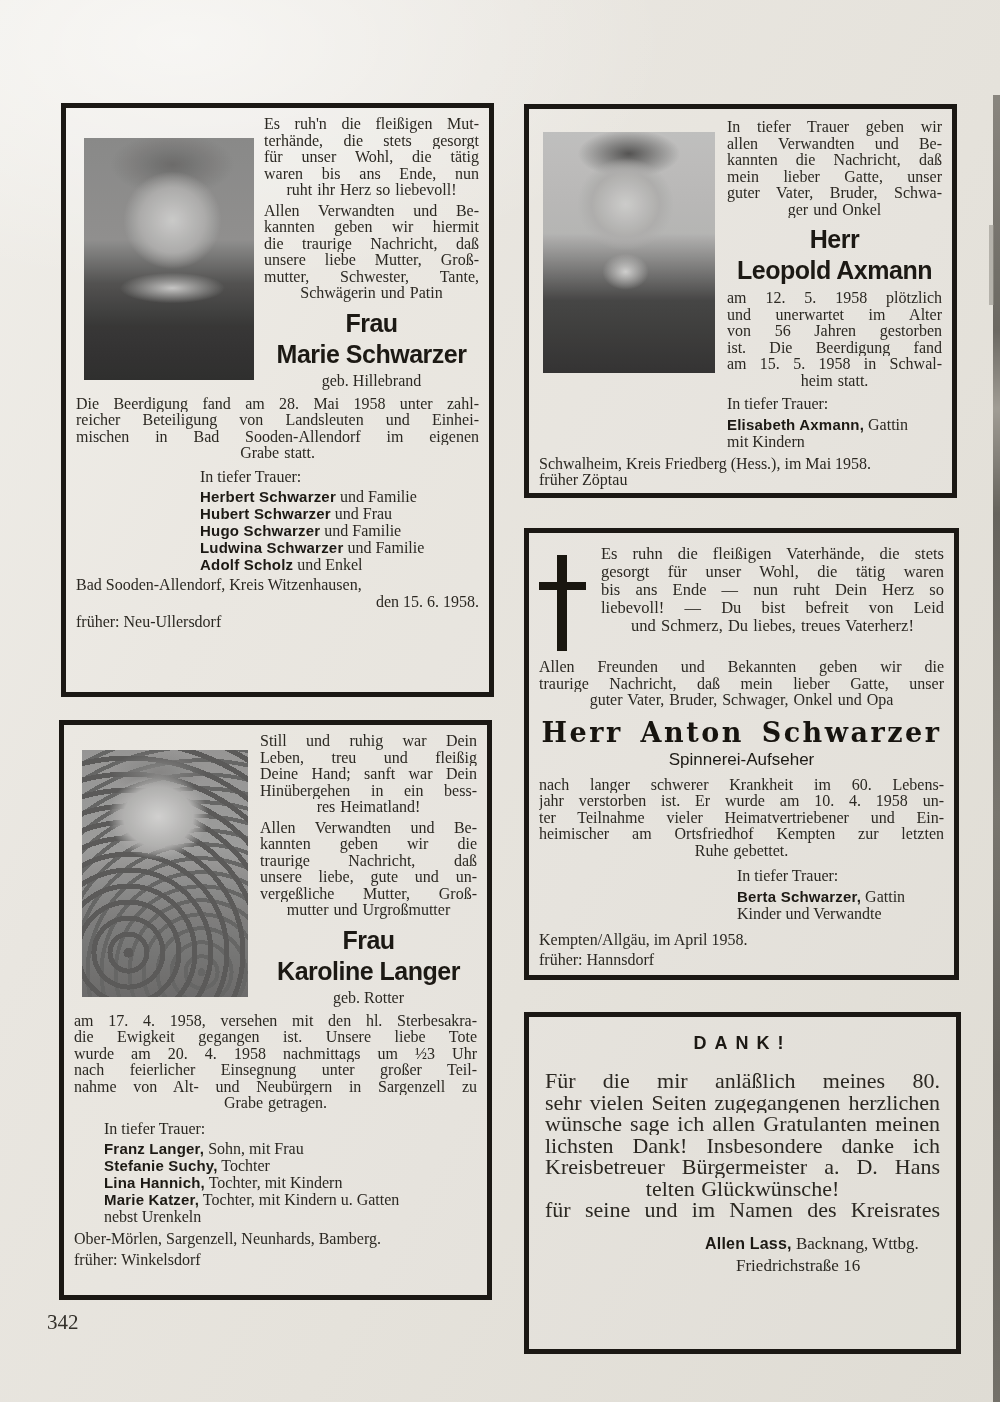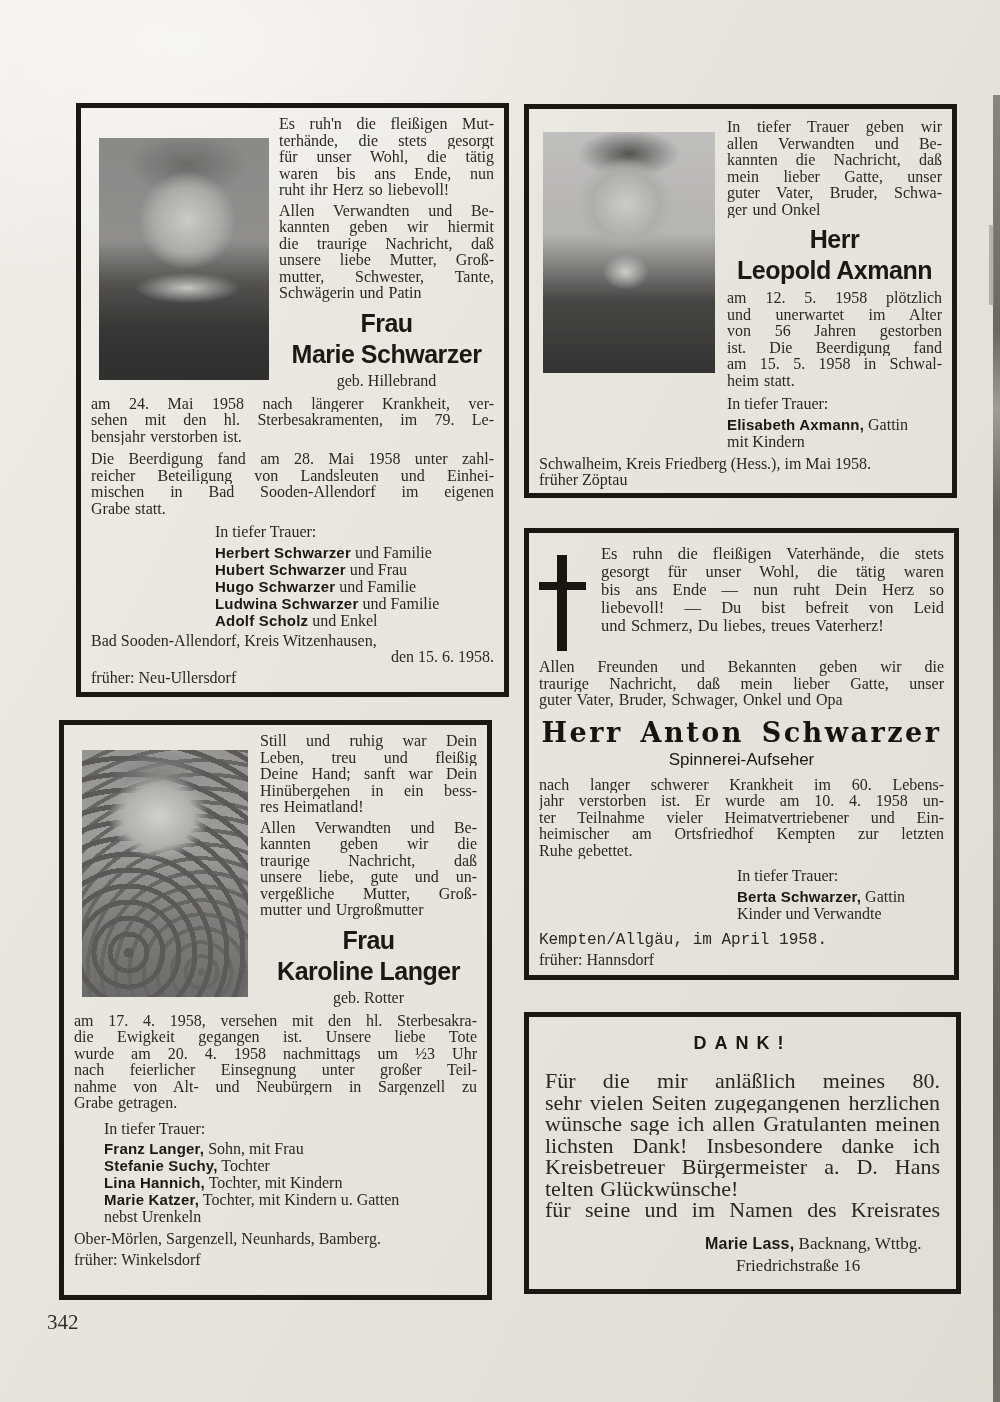--- a/index.html
+++ b/index.html
@@ -13,24 +13,24 @@
   }
   
   .edge-streak{
     position:absolute;right:0;top:95px;width:7px;height:1307px;
     background:linear-gradient(180deg,#6b6760 0%,#43403a 18%,#8a867e 24%,#3c3933 32%,#55524b 55%,#35322d 75%,#504d46 100%);
     opacity:.75;
   }
   .edge-streak::before{content:"";position:absolute;left:-4px;top:130px;width:5px;height:80px;background:#7d7971;opacity:.6;}
 
   .box{position:absolute;border:5px solid #1b1814;padding:8px 10px;box-sizing:border-box;overflow:hidden;background:rgba(255,255,255,0.06);}
-  #box-marie {left:76px; top:103px; width:433px; height:594px;}
+  #box-marie {left:61px; top:103px; width:433px; height:594px;}
   #box-axmann{left:524px;top:104px; width:433px; height:394px;}
   #box-anton {left:524px;top:528px; width:435px; height:452px;}
-  #box-dank  {left:524px;top:1012px;width:437px; height:282px; padding:16px 16px;}
+  #box-dank  {left:524px;top:1012px;width:437px; height:342px; padding:16px 16px;}
   #box-langer{left:59px; top:720px; width:433px; height:580px;}
 
   .row{display:flex;}
   .col{flex:1 1 auto;min-width:0;}
 
   
   .photo{flex:0 0 auto;filter:contrast(.95) saturate(.1);}
   #photo-marie{width:170px;height:242px;margin:22px 10px 0 8px;
     background:
       radial-gradient(ellipse 44% 9% at 52% 62%, #cfc9bd 0%, rgba(0,0,0,0) 70%),
@@ -52,25 +52,25 @@
       linear-gradient(180deg,#9b968c 0%,#a29d93 40%,#837e74 68%,#6f6a61 100%);}
 
   
   .cross{flex:0 0 62px;position:relative;height:106px;}
   .cross::before{content:"";position:absolute;left:18px;top:10px;width:10px;height:96px;background:#19160f;}
   .cross::after{content:"";position:absolute;left:0;top:37px;width:47px;height:8px;background:#19160f;}
 
   
   .jl{height:16.5px;overflow:hidden;text-align:justify;font-size:16px;line-height:16.5px;word-spacing:1px;}
   .jl:not(.last)::after{content:"";display:inline-block;width:100%;height:0;}
-  .jl.last{text-align:left;}
+  .jl.last{text-align:center;}
   .wide .jl{height:21.5px;font-size:22px;line-height:21px;}
   #box-anton .verse .jl{height:18px;font-size:16.5px;line-height:18px;}
 
-  .mt4{margin-top:4px;}.mt6{margin-top:6px;}.mt8{margin-top:8px;}.mt10{margin-top:10px;font-family:Liberation Mono, monospace;}
+  .mt4{margin-top:4px;}.mt6{margin-top:6px;}.mt8{margin-top:8px;}.mt10{margin-top:10px;}
 
   .fname{font-family:"Liberation Sans",sans-serif;font-weight:700;font-size:25px;line-height:30px;
          text-align:center;letter-spacing:-.5px;margin:6px -8px 0;color:#1c1914;white-space:nowrap;}
   .fname.second{margin-top:0;line-height:32px;}
   .maiden{text-align:center;font-size:16px;margin-top:2px;}
 
   .mourn-label{font-size:16px;height:16.5px;}
   .ml{height:17px;font-size:16px;line-height:17px;white-space:nowrap;overflow:hidden;}
   .ml b{font-family:"Liberation Sans",sans-serif;font-weight:700;font-size:15px;letter-spacing:.2px;color:#1c1914;}
   .plain{font-size:16px;line-height:16.5px;}
@@ -116,25 +116,20 @@
             <div class="jl">die traurige Nachricht, daß</div>
             <div class="jl">unsere liebe Mutter, Groß-</div>
             <div class="jl">mutter, Schwester, Tante,</div>
             <div class="jl last">Schwägerin und Patin</div>
           </div>
         <div class="fname">Frau</div>
         <div class="fname second">Marie Schwarzer</div>
         <div class="maiden">geb. Hillebrand</div>
       </div>
     </div>
-    <div class="lines mt6">
-        <div class="jl">am 24. Mai 1958 nach längerer Krankheit, ver-</div>
-        <div class="jl">sehen mit den hl. Sterbesakramenten, im 79. Le-</div>
-        <div class="jl last">bensjahr verstorben ist.</div>
-      </div>
     <div class="lines mt6">
         <div class="jl">Die Beerdigung fand am 28. Mai 1958 unter zahl-</div>
         <div class="jl">reicher Beteiligung von Landsleuten und Einhei-</div>
         <div class="jl">mischen in Bad Sooden-Allendorf im eigenen</div>
         <div class="jl last">Grabe statt.</div>
       </div>
     <div class="mourn-block">
       <div class="mourn-label mt6">In tiefer Trauer:</div>
       <div class="mt4">
           <div class="ml"><b>Herbert Schwarzer</b><span> und Familie</span></div>
@@ -269,20 +264,20 @@
     <div class="lines wide" style="margin-top:16px;">
         <div class="jl">Für die mir anläßlich meines 80. Geburtstages von</div>
         <div class="jl">sehr vielen Seiten zugegangenen herzlichen Glück-</div>
         <div class="jl">wünsche sage ich allen Gratulanten meinen herz-</div>
         <div class="jl">lichsten Dank!  Insbesondere danke ich Herrn</div>
         <div class="jl">Kreisbetreuer Bürgermeister a. D. Hans Kaulich</div>
         <div class="jl last">telten Glückwünsche!</div>
         <div class="jl">für seine und im Namen des Kreisrates übermit-</div>
       </div>
     <div class="sig">
-        <div class="ml"><b>Marie Lass,</b><span> Backnang, Wttbg.</span></div>
+        <div class="ml"><b>Allen Lass,</b><span> Backnang, Wttbg.</span></div>
         <div class="ml"><b></b><span>Friedrichstraße 16</span></div>
       </div>
   </div>
 
   <div class="page-number">342</div>
   <div class="edge-streak"></div>
 </div>
 
 </body></html>

